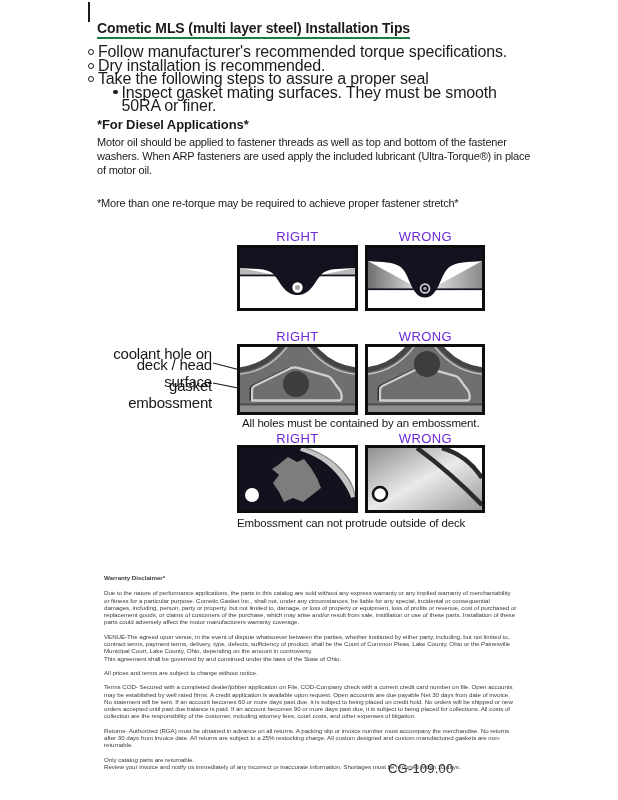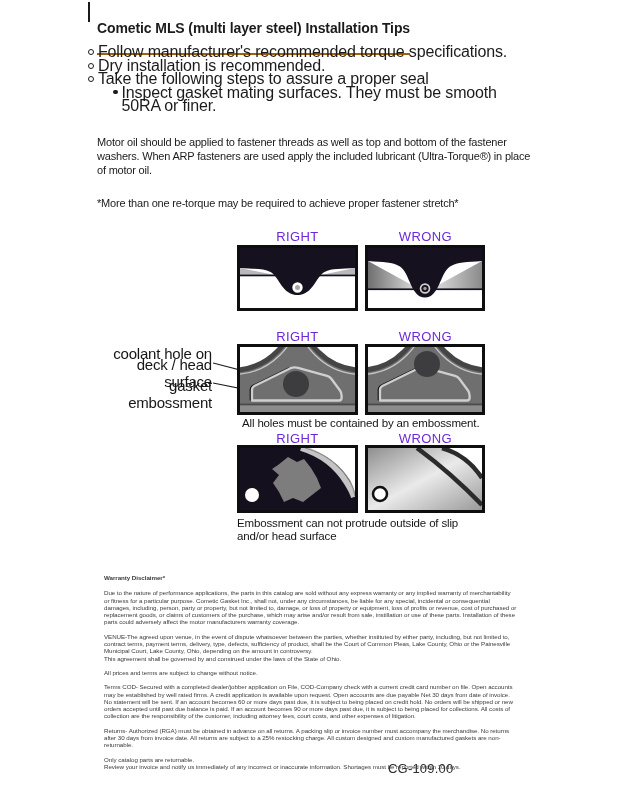--- a/index.html
+++ b/index.html
@@ -3,21 +3,21 @@
 <meta charset="utf-8">
 <style>
   html,body{margin:0;padding:0;background:#ffffff;}
   .page{position:relative;width:618px;height:800px;background:#ffffff;overflow:hidden;
         font-family:"Liberation Sans",sans-serif;color:#1b1b1b;}
   .abs{position:absolute;}
 
   .crop-mark{left:88px;top:2px;width:2px;height:20px;background:#1a1a1a;}
 
   .title{left:97px;top:20px;font-size:14px;font-weight:bold;letter-spacing:-0.1px;
-         border-bottom:2px solid #a16207;padding-bottom:17px;}
+         border-bottom:2px solid #15803d;padding-bottom:1px;}
 
   .bullets{left:88px;top:45px;font-size:16px;line-height:13.6px;letter-spacing:-0.15px;width:445px;}
   .bullet-row{display:flex;align-items:flex-start;}
   .marker-open{width:4px;height:4px;border:1px solid #1b1b1b;border-radius:50%;
                margin:4px 4px 0 0;flex:0 0 auto;}
   .marker-filled{width:4.5px;height:4.5px;background:#1b1b1b;border-radius:50%;
                  margin:4px 4px 0 0;flex:0 0 auto;}
   .sub{margin-left:25px;}
 
   .diesel-heading{left:97px;top:117px;font-size:13px;font-weight:bold;letter-spacing:-0.1px;}
@@ -72,20 +72,21 @@
     <div class="bullet-row">
       <span class="marker-open"></span>
       <span>Take the following steps to assure a proper seal</span>
     </div>
     <div class="bullet-row sub">
       <span class="marker-filled"></span>
       <span>Inspect gasket mating surfaces.  They must be smooth 50RA or finer.</span>
     </div>
   </div>
 
+  <div class="abs diesel-heading">*For Diesel Applications*</div>
   <div class="abs para p1">Motor oil should be applied to fastener threads as well as top and bottom of the fastener washers. When ARP fasteners are used apply the included lubricant (Ultra-Torque®) in place of motor oil.</div>
   <div class="abs para p3">*More than one re-torque may be required to achieve proper fastener stretch*</div>
 
   <div class="abs dg-label r1-label-left">RIGHT</div>
   <div class="abs dg-label r1-label-right">WRONG</div>
 
   <svg class="abs panel r1-panel-left" width="121" height="66" viewBox="0 0 121 66">
     <rect x="0" y="0" width="121" height="66" fill="#ffffff"></rect>
     <polygon points="3,23 3,31 42,31" fill="#b9b9b9"></polygon>
     <polygon points="118,23 118,31 79,31" fill="#b9b9b9"></polygon>
@@ -208,22 +209,21 @@
       <rect x="3" y="3" width="114" height="62" fill="url(#g3)"></rect>
       <path d="M80,3 Q104,10 117,32 L117,3 Z" fill="#ffffff"></path>
       <path d="M77,3 Q102,10 117,33" fill="none" stroke="#2b2b2b" stroke-width="4.5"></path>
       <path d="M52,3 Q86,28 117,60" fill="none" stroke="#2b2b2b" stroke-width="4.5"></path>
       <circle cx="15" cy="49" r="7" fill="#ffffff" stroke="#111111" stroke-width="2.5"></circle>
     </g>
     <rect x="1.5" y="1.5" width="117" height="65" fill="none" stroke="#0e0e0e" stroke-width="3"></rect>
   </svg>
 
   <div class="abs caption r3-caption">
-    <div>Embossment can not protrude outside of slip</div>
-    <div>and/or head surface</div>
+    <div>Embossment can not protrude outside of deck</div>
   </div>
 
   <div class="abs legal">
     <div class="legal-h">Warranty Disclaimer*</div>
     <p class="legal-p">Due to the nature of performance applications, the parts in this catalog are sold without any express warranty or any implied warranty of merchantability or fitness for a particular purpose.  Cometic Gasket Inc., shall not, under any circumstances, be liable for any special, incidental or consequential damages, including, person, party or property, but not limited to, damage, or loss of property or equipment, loss of profits or revenue, cost of purchased or replacement goods, or claims of customers of the purchase, which may arise and/or result from sale, instillation or use of these parts.  Installation of these parts could adversely affect the motor manufacturers warranty coverage.</p>
     <p class="legal-p tight">VENUE-The agreed upon venue, in the event of dispute whatsoever between the parties, whether instituted by either party, including, but not limited to, contract terms, payment terms, delivery, type, defects, sufficiency of product, shall be the Court of Common Pleas, Lake County, Ohio or the Painesville Municipal Court, Lake County, Ohio, depending on the amount in controversy.</p>
     <p class="legal-p">This agreement shall be governed by and construed under the laws of the State of Ohio.</p>
     <p class="legal-p">All prices and terms are subject to change without notice.</p>
     <p class="legal-p">Terms COD- Secured with a completed dealer/jobber application on File, COD-Company check with a current credit card number on file.  Open accounts may be established by well rated firms.  A credit application is available upon request.  Open accounts are due payable Net 30 days from date of invoice.  No statement will be sent.  If an account becomes 60 or more days past due, it is subject to being placed on credit hold.  No orders will be shipped or new orders accepted until past due balance is paid.  If an account becomes 90 or more days past due, it is subject to being placed for collections.  All costs of collection are the responsibility of the customer, including attorney fees, court costs, and other expenses of litigation.</p>
     <p class="legal-p">Returns- Authorized (RGA) must be obtained in advance on all returns.  A packing slip or invoice number must accompany the merchandise.  No returns after 30 days from invoice date.  All returns are subject to a 25% restocking charge.  All custom designed and custom manufactured gaskets are non-returnable.</p>

